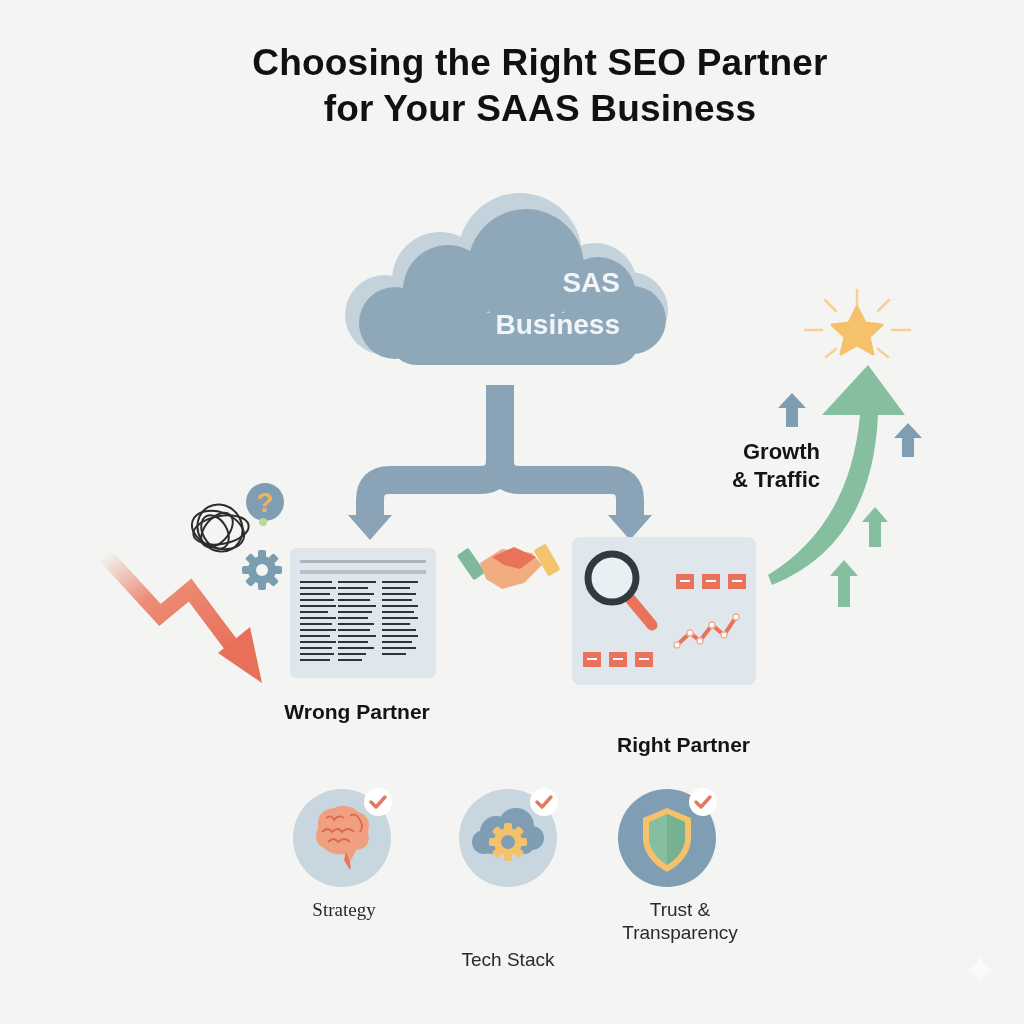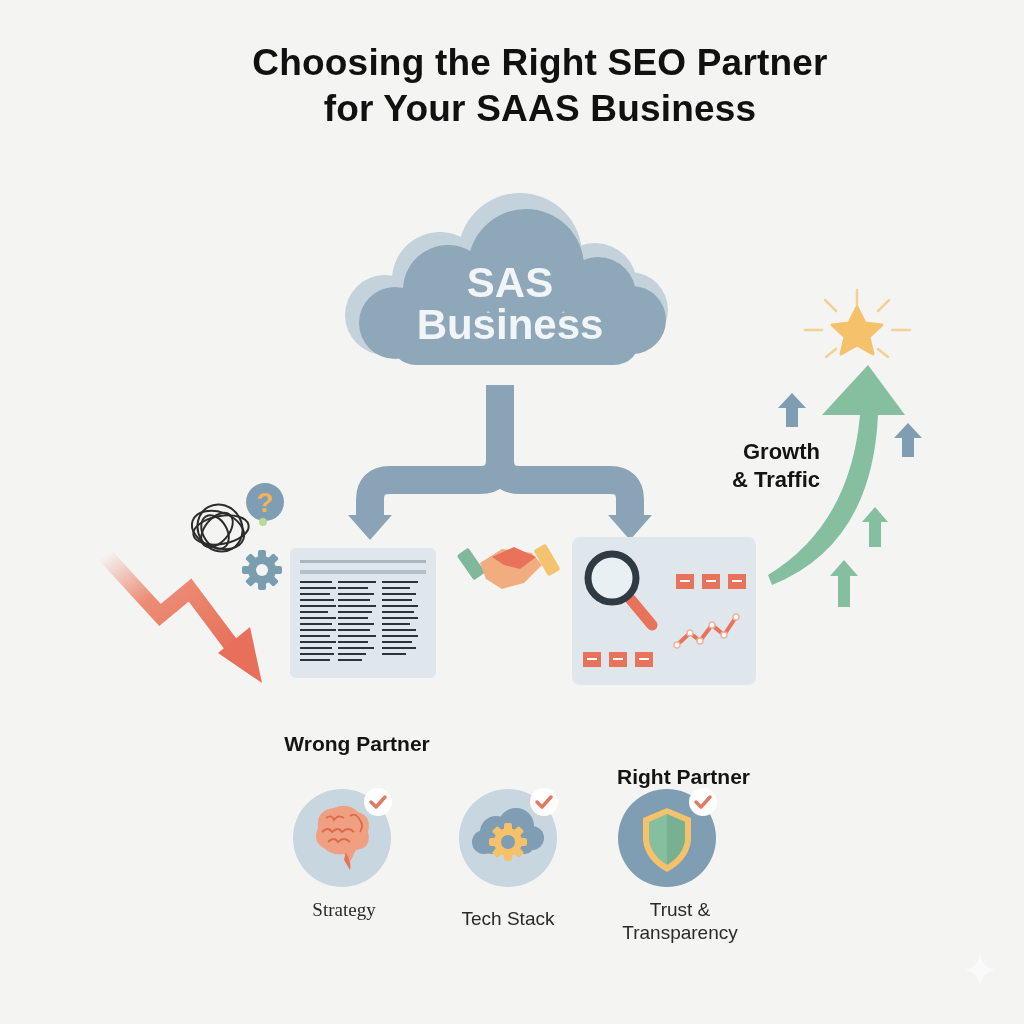--- a/index.html
+++ b/index.html
@@ -1,20 +1,20 @@
 <!DOCTYPE html>
 <html><head>
 <meta charset="utf-8">
 <style>
   html, body { margin:0; padding:0; }
   body { width:1024px; height:1024px; background:#f4f4f3; position:relative; overflow:hidden; font-family:"Liberation Sans", sans-serif; color:#111; }
   .abs { position:absolute; }
   .title { left:0; width:1024px; top:40px; text-align:center; font-size:37px; font-weight:bold; line-height:46px; color:#111; letter-spacing:0.2px;padding-left:28px; }
-  .cloud-text { left:400px; width:220px; top:262px; text-align:center; color:#f2f5f7; font-weight:bold; font-size:42px; line-height:42px; }
-  .label-bold { font-weight:bold; font-size:21px; color:#141414;margin-top:32px; }
+  .cloud-text { left:400px; width:220px; top:262px; text-align:right; color:#f2f5f7; font-weight:bold; font-size:28px; line-height:42px; }
+  .label-bold { font-weight:bold; font-size:21px; color:#141414; }
   .growth { left:690px; top:438px; width:130px; text-align:right; font-weight:bold; font-size:22px; line-height:28px; color:#141414; }
   .feat-label { font-size:19px; color:#2a2a2a; text-align:center; line-height:23px; }
   svg { overflow:visible; }
 </style>
 </head>
 <body>
 
 <div class="abs title">
   <div>Choosing the Right SEO Partner</div>
   <div>for Your SAAS Business</div>
@@ -248,21 +248,21 @@
         <rect x="-4" y="-19" width="8" height="38" rx="2" transform="rotate(90)"></rect>
         <rect x="-4" y="-19" width="8" height="38" rx="2" transform="rotate(135)"></rect>
         <circle r="14"></circle>
       </g>
       <circle r="7" fill="#7f9db3"></circle>
     </g>
     <circle cx="86" cy="14" r="14" fill="#ffffff"></circle>
     <polyline points="79,14 84,19 93,9" fill="none" stroke="#e07a62" stroke-width="3.5" stroke-linecap="round" stroke-linejoin="round"></polyline>
   </svg>
 </div>
-<div class="abs feat-label" style="left:444px;top:907px;width:128px;">Tech Stack</div>
+<div class="abs feat-label" style="left:444px;top:948px;width:128px;">Tech Stack</div>
 
 <div class="abs" style="left:617px;top:788px;width:100px;height:100px;">
   <svg width="110" height="100">
     <circle cx="50" cy="50" r="49" fill="#7f9db3"></circle>
     <path d="M50 20 L74 30 L74 52 Q72 72 50 84 Q28 72 26 52 L26 30 Z" fill="#f5c26b"></path>
     <path d="M50 26 L68 34 L68 52 Q66 67 50 77 Q34 67 32 52 L32 34 Z" fill="#86bfa0"></path>
     <path d="M50 26 L68 34 L68 52 Q66 67 50 77 Z" fill="#78b192"></path>
     <circle cx="86" cy="14" r="14" fill="#ffffff"></circle>
     <polyline points="79,14 84,19 93,9" fill="none" stroke="#e07a62" stroke-width="3.5" stroke-linecap="round" stroke-linejoin="round"></polyline>
   </svg>

